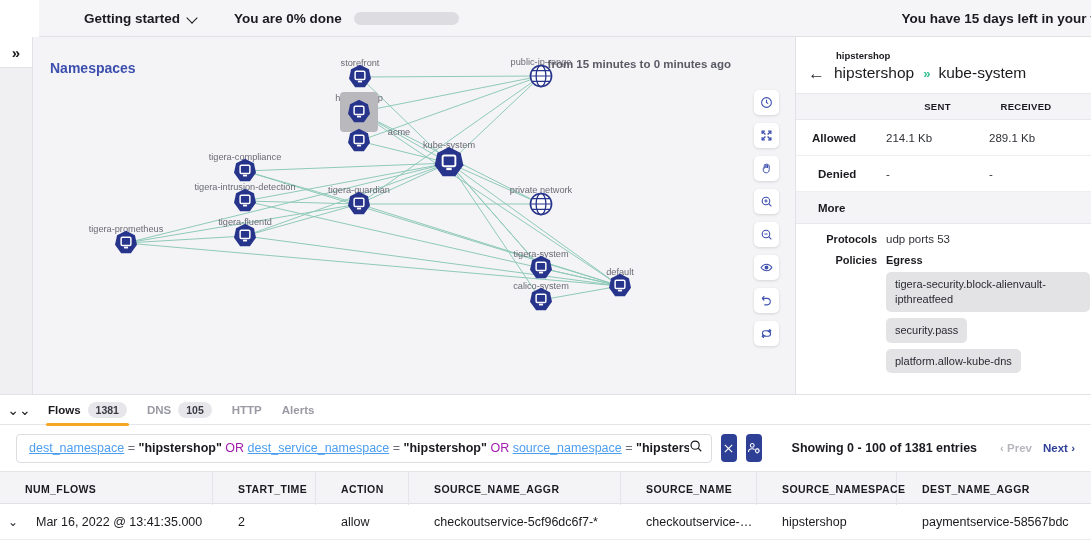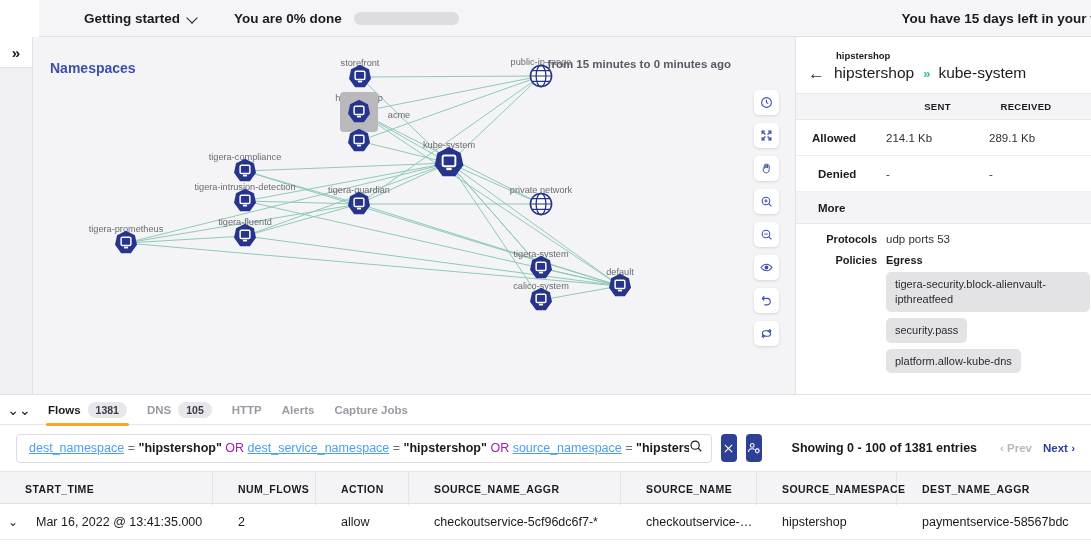--- a/index.html
+++ b/index.html
@@ -246,21 +246,21 @@
             </svg></span>
         </div>
         <div class="nlabel" style="left: 326px; top: 56px;">hipstershop</div>
         <div class="node sel-bg" style="left: 326px; top: 75px;">
           <span style="position:relative;display:block"><svg width="26" height="26" viewBox="0 0 32 32">
     <polygon points="16,1 27,6.5 29.5,18 22,28.5 10,28.5 2.5,18 5,6.5" fill="#27348b"></polygon>
     <rect x="10" y="9" width="12" height="10" rx="1.6" fill="none" stroke="#fff" stroke-width="1.8"></rect>
     <rect x="13.5" y="20.5" width="5" height="2.2" fill="#fff"></rect>
             </svg></span>
         </div>
-        <div class="nlabel" style="left: 326px; top: 73px; margin-left: 40px;">acme</div>
+        <div class="nlabel" style="left: 326px; top: 90px; margin-left: 40px;">acme</div>
         <div class="node" style="left: 326px; top: 104px;">
           <span style="position:relative;display:block"><svg width="26" height="26" viewBox="0 0 32 32">
     <polygon points="16,1 27,6.5 29.5,18 22,28.5 10,28.5 2.5,18 5,6.5" fill="#27348b"></polygon>
     <rect x="10" y="9" width="12" height="10" rx="1.6" fill="none" stroke="#fff" stroke-width="1.8"></rect>
     <rect x="13.5" y="20.5" width="5" height="2.2" fill="#fff"></rect>
             </svg></span>
         </div>
         <div class="nlabel" style="left: 508px; top: 20px;">public-ip-range</div>
         <div class="node" style="left: 508px; top: 39px;">
           <span style="position:relative;display:block"><svg width="26" height="26" viewBox="0 0 32 32">
@@ -458,23 +458,20 @@
           <div class="tab">
             <span>DNS</span>
             <span class="badge">105</span>
           </div>
           <div class="tab">
             <span>HTTP</span>
           </div>
           <div class="tab">
             <span>Alerts</span>
           </div>
-          <div class="tab">
-            <span>Capture Jobs</span>
-          </div>
         </div>
     </div>
 
     <div class="searchrow">
       <div class="searchbox">
         <div class="q" id="query"><span class="f">dest_namespace</span><span class="op"> = </span><span class="val">"hipstershop"</span><span class="bool"> OR </span><span class="f">dest_service_namespace</span><span class="op"> = </span><span class="val">"hipstershop"</span><span class="bool"> OR </span><span class="f">source_namespace</span><span class="op"> = </span><span class="val">"hipstershop</span></div>
         <span class="mag">
           <svg width="14" height="14" viewBox="0 0 24 24" fill="none" stroke="#1a1a1f" stroke-width="2">
               <circle cx="10.5" cy="10.5" r="7"></circle>
               <path d="M15.6 15.6L21 21"></path>
@@ -496,22 +493,22 @@
       </div>
       <div class="showing">Showing 0 - 100 of 1381 entries</div>
       <div class="pager">
         <span class="prev">‹&nbsp;<span>Prev</span></span>
         <span class="next"><span>Next</span>&nbsp;›</span>
       </div>
     </div>
 
     <div class="ftable">
       <div class="fthead" id="fthead">
+          <div>NUM_FLOWS</div>
           <div>START_TIME</div>
-          <div>NUM_FLOWS</div>
           <div>ACTION</div>
           <div>SOURCE_NAME_AGGR</div>
           <div>SOURCE_NAME</div>
           <div>SOURCE_NAMESPACE</div>
           <div>DEST_NAME_AGGR</div>
         </div>
       <div id="ftbody">
           <div class="ftrow">
             <div class="c0">
               <span class="rowchev">⌄</span>

